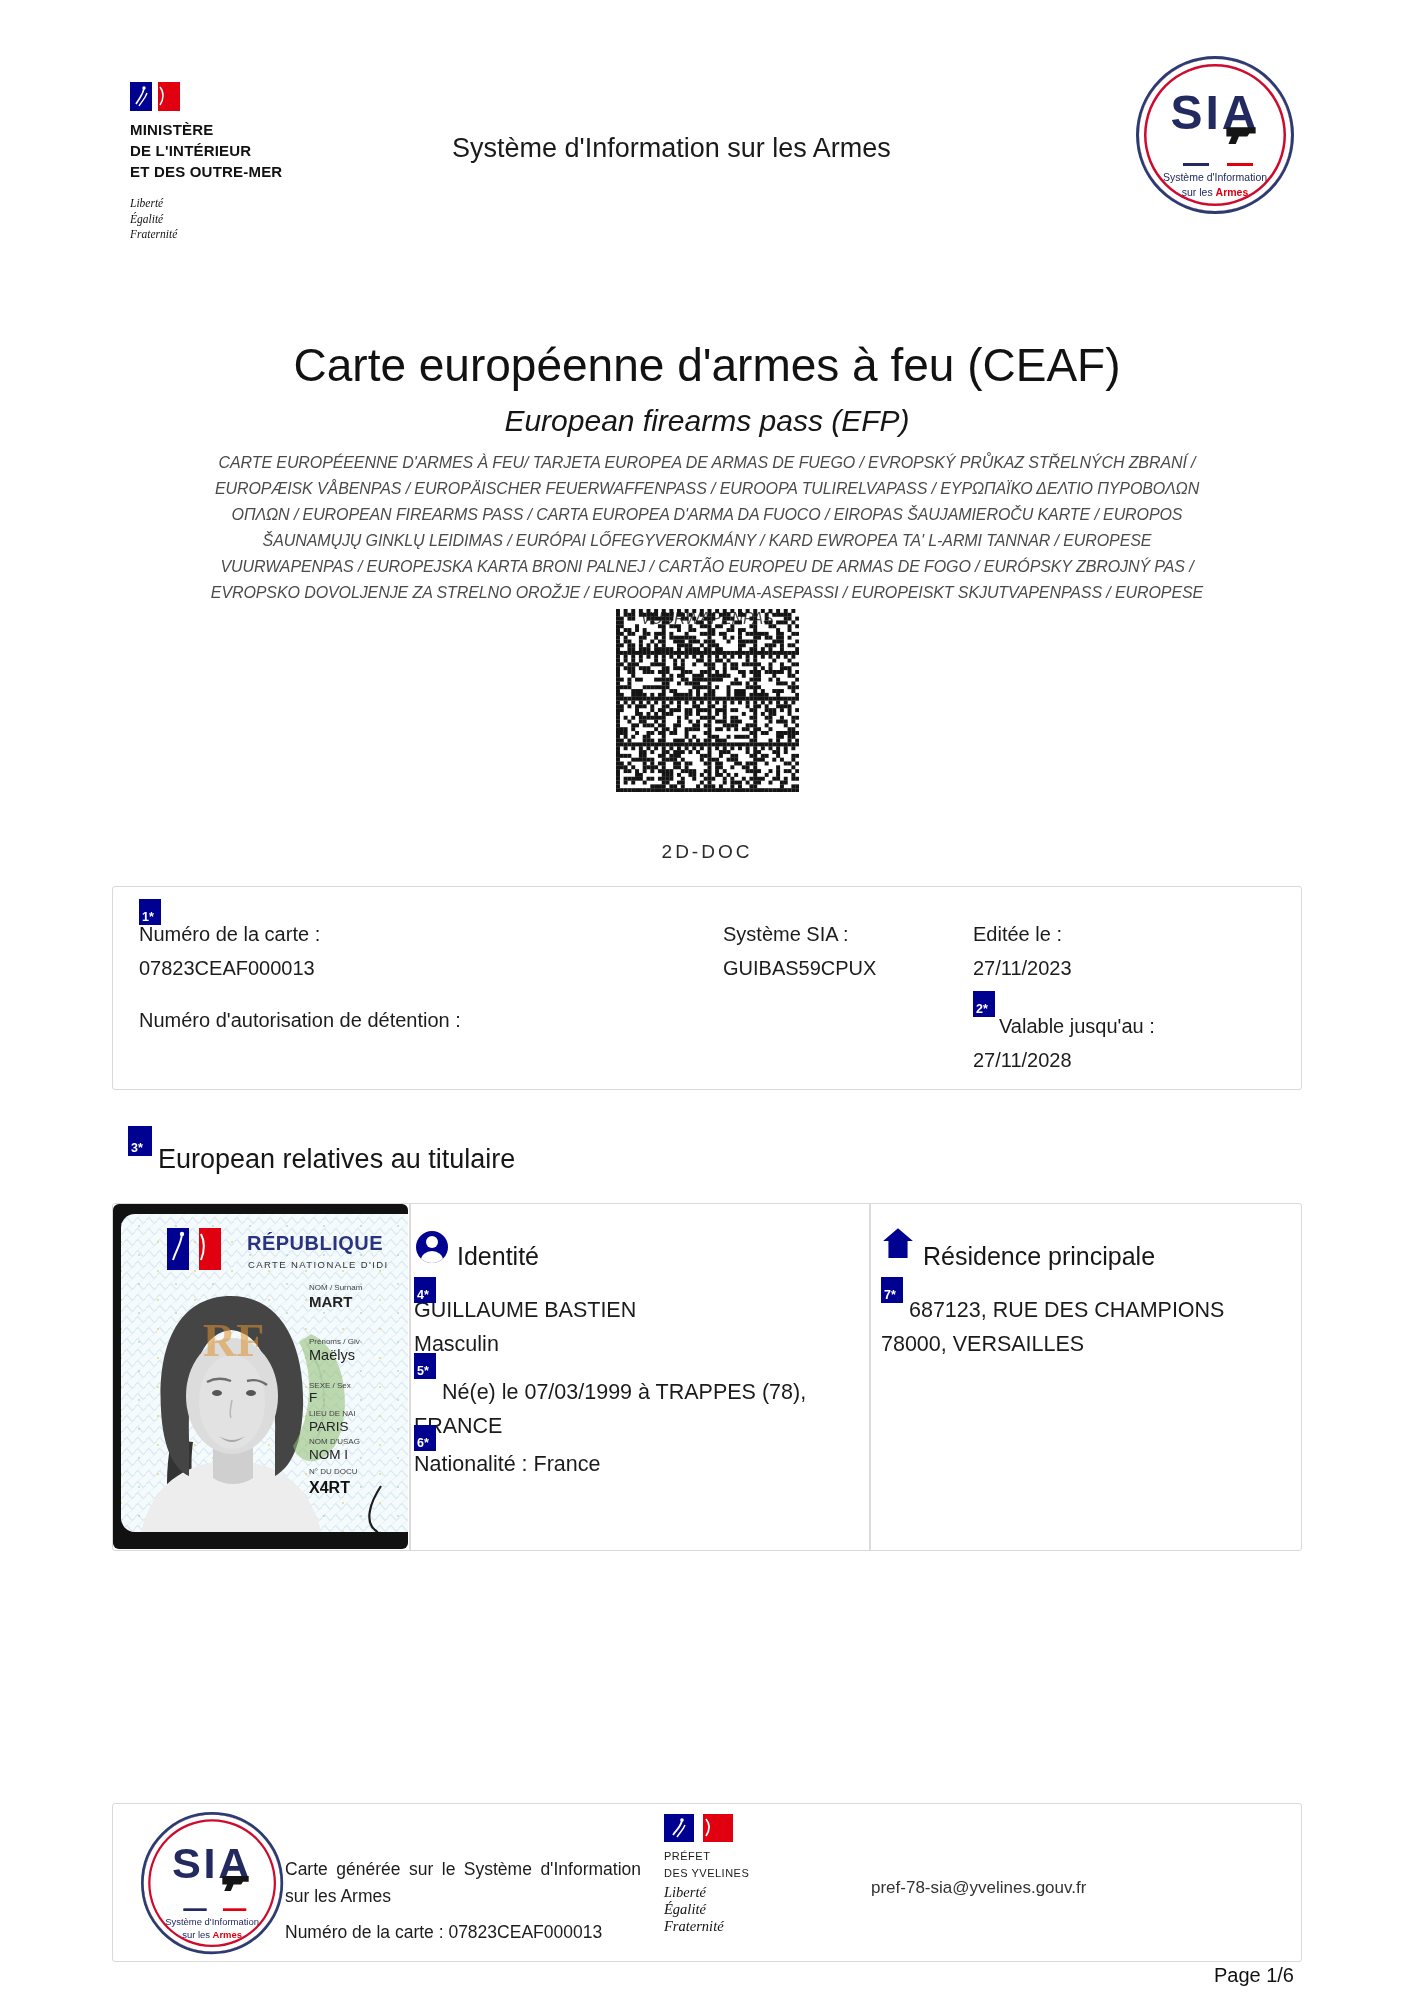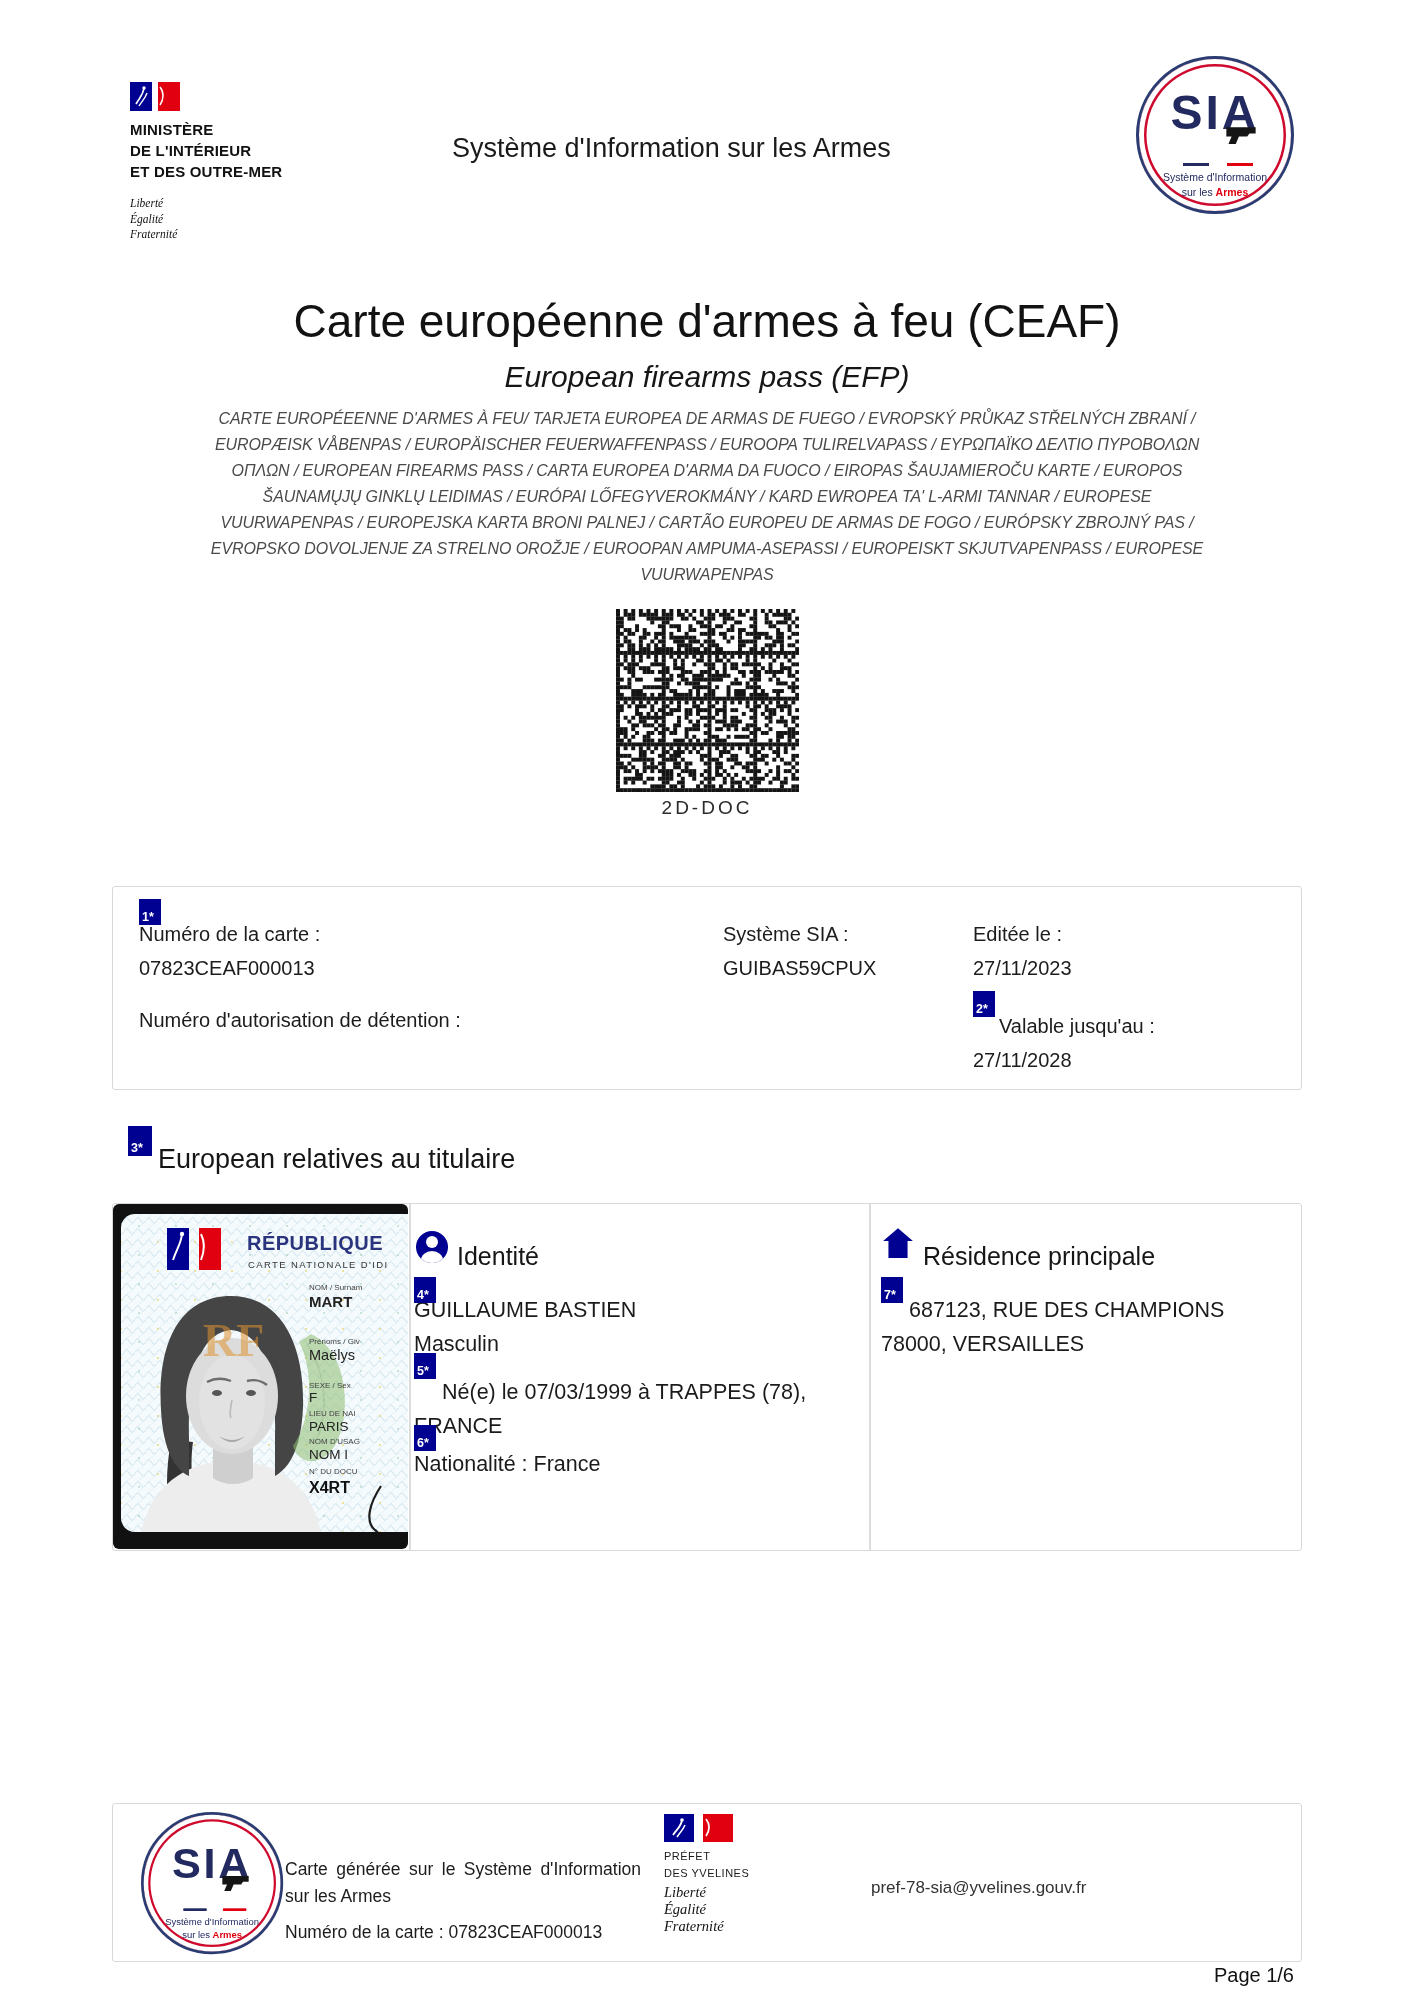--- a/index.html
+++ b/index.html
@@ -1,20 +1,20 @@
 <!DOCTYPE html>
 <html><head>
 <meta charset="utf-8">
 <style>
   html,body{margin:0;padding:0;background:#fff;}
   .page{position:relative;width:1414px;height:2000px;background:#fff;overflow:hidden;
         font-family:"Liberation Sans",sans-serif;color:#1c1c1c;}
   .abs{position:absolute;}
   .prewrap{white-space:pre-line;}
-  .center{left:0;right:0;text-align:center;}
+  .center{left:0;right:0;text-align:center;margin-top:44px;}
   .serifit{font-family:"Liberation Serif",serif;font-style:italic;}
   
   .badge{position:absolute;width:22px;height:26px;background:#000091;color:#fff;
          font-size:12.5px;font-weight:700;display:flex;align-items:flex-end;
          padding:0 0 1px 3px;box-sizing:border-box;z-index:5;}
   .badge.big{width:24px;height:30px;}
   
   .min-name{font-weight:700;font-size:15px;line-height:21px;letter-spacing:.2px;color:#111;}
   .min-motto{font-size:11.5px;line-height:15.5px;color:#111;margin-top:14px;}
   .flag{display:flex;align-items:flex-start;}

